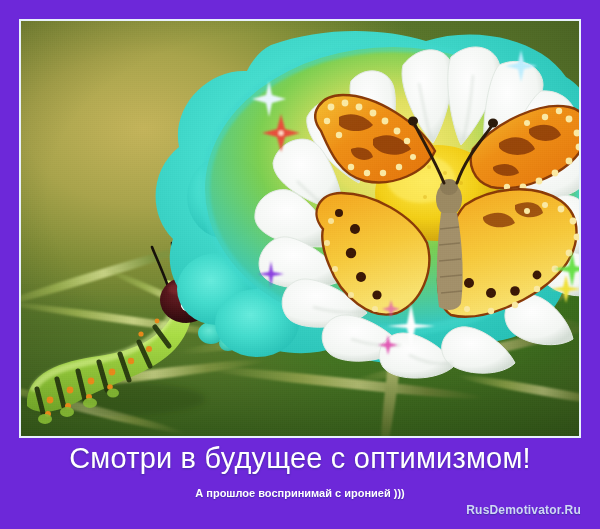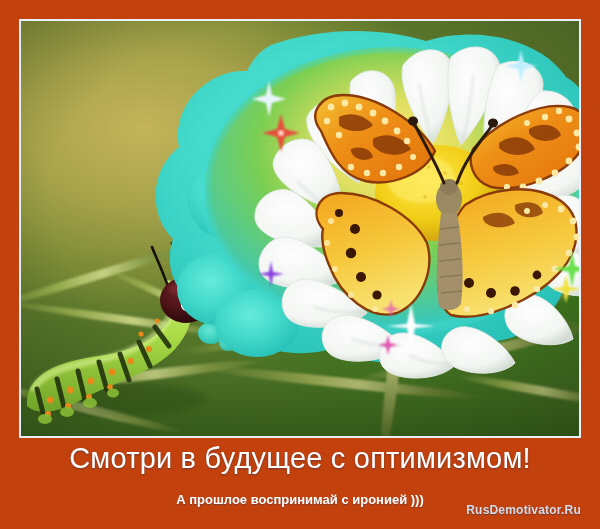--- a/index.html
+++ b/index.html
@@ -6,21 +6,21 @@
   body{
     width:600px;height:529px;overflow:hidden;
     background:#4a86d8;
     font-family:"Liberation Sans", sans-serif;
     position:relative;
   }
 
   
   #poster{
     position:absolute;left:0;top:0;width:600px;height:529px;
-    background:#c2410c;
+    background:#6d28d9;
   }
 
   
   #photo-frame{
     position:absolute;left:19px;top:19px;width:562px;height:419px;
     border:2px solid #e8f1fb;
     box-sizing:border-box;
     overflow:hidden;
     background:#6d7a32;
   }
@@ -73,24 +73,24 @@
     color:#ffffff;
     font-size:29px;
     line-height:34px;
     font-weight:400;
     letter-spacing:.2px;
     text-shadow:0 1px 2px rgba(18,52,100,.45);
     white-space:nowrap;
   }
   #subtitle{
     color:#ffffff;
-    font-size:13px;
+    font-size:11px;
     line-height:20px;
     font-weight:700;
-    margin-top:15px;
+    margin-top:8px;
     text-shadow:0 1px 1px rgba(18,52,100,.4);
     white-space:nowrap;
   }
   #watermark{
     position:absolute;right:19px;top:503px;
     color:#d8e6f8;
     font-size:12px;
     font-weight:700;
     letter-spacing:.2px;
     opacity:.92;

